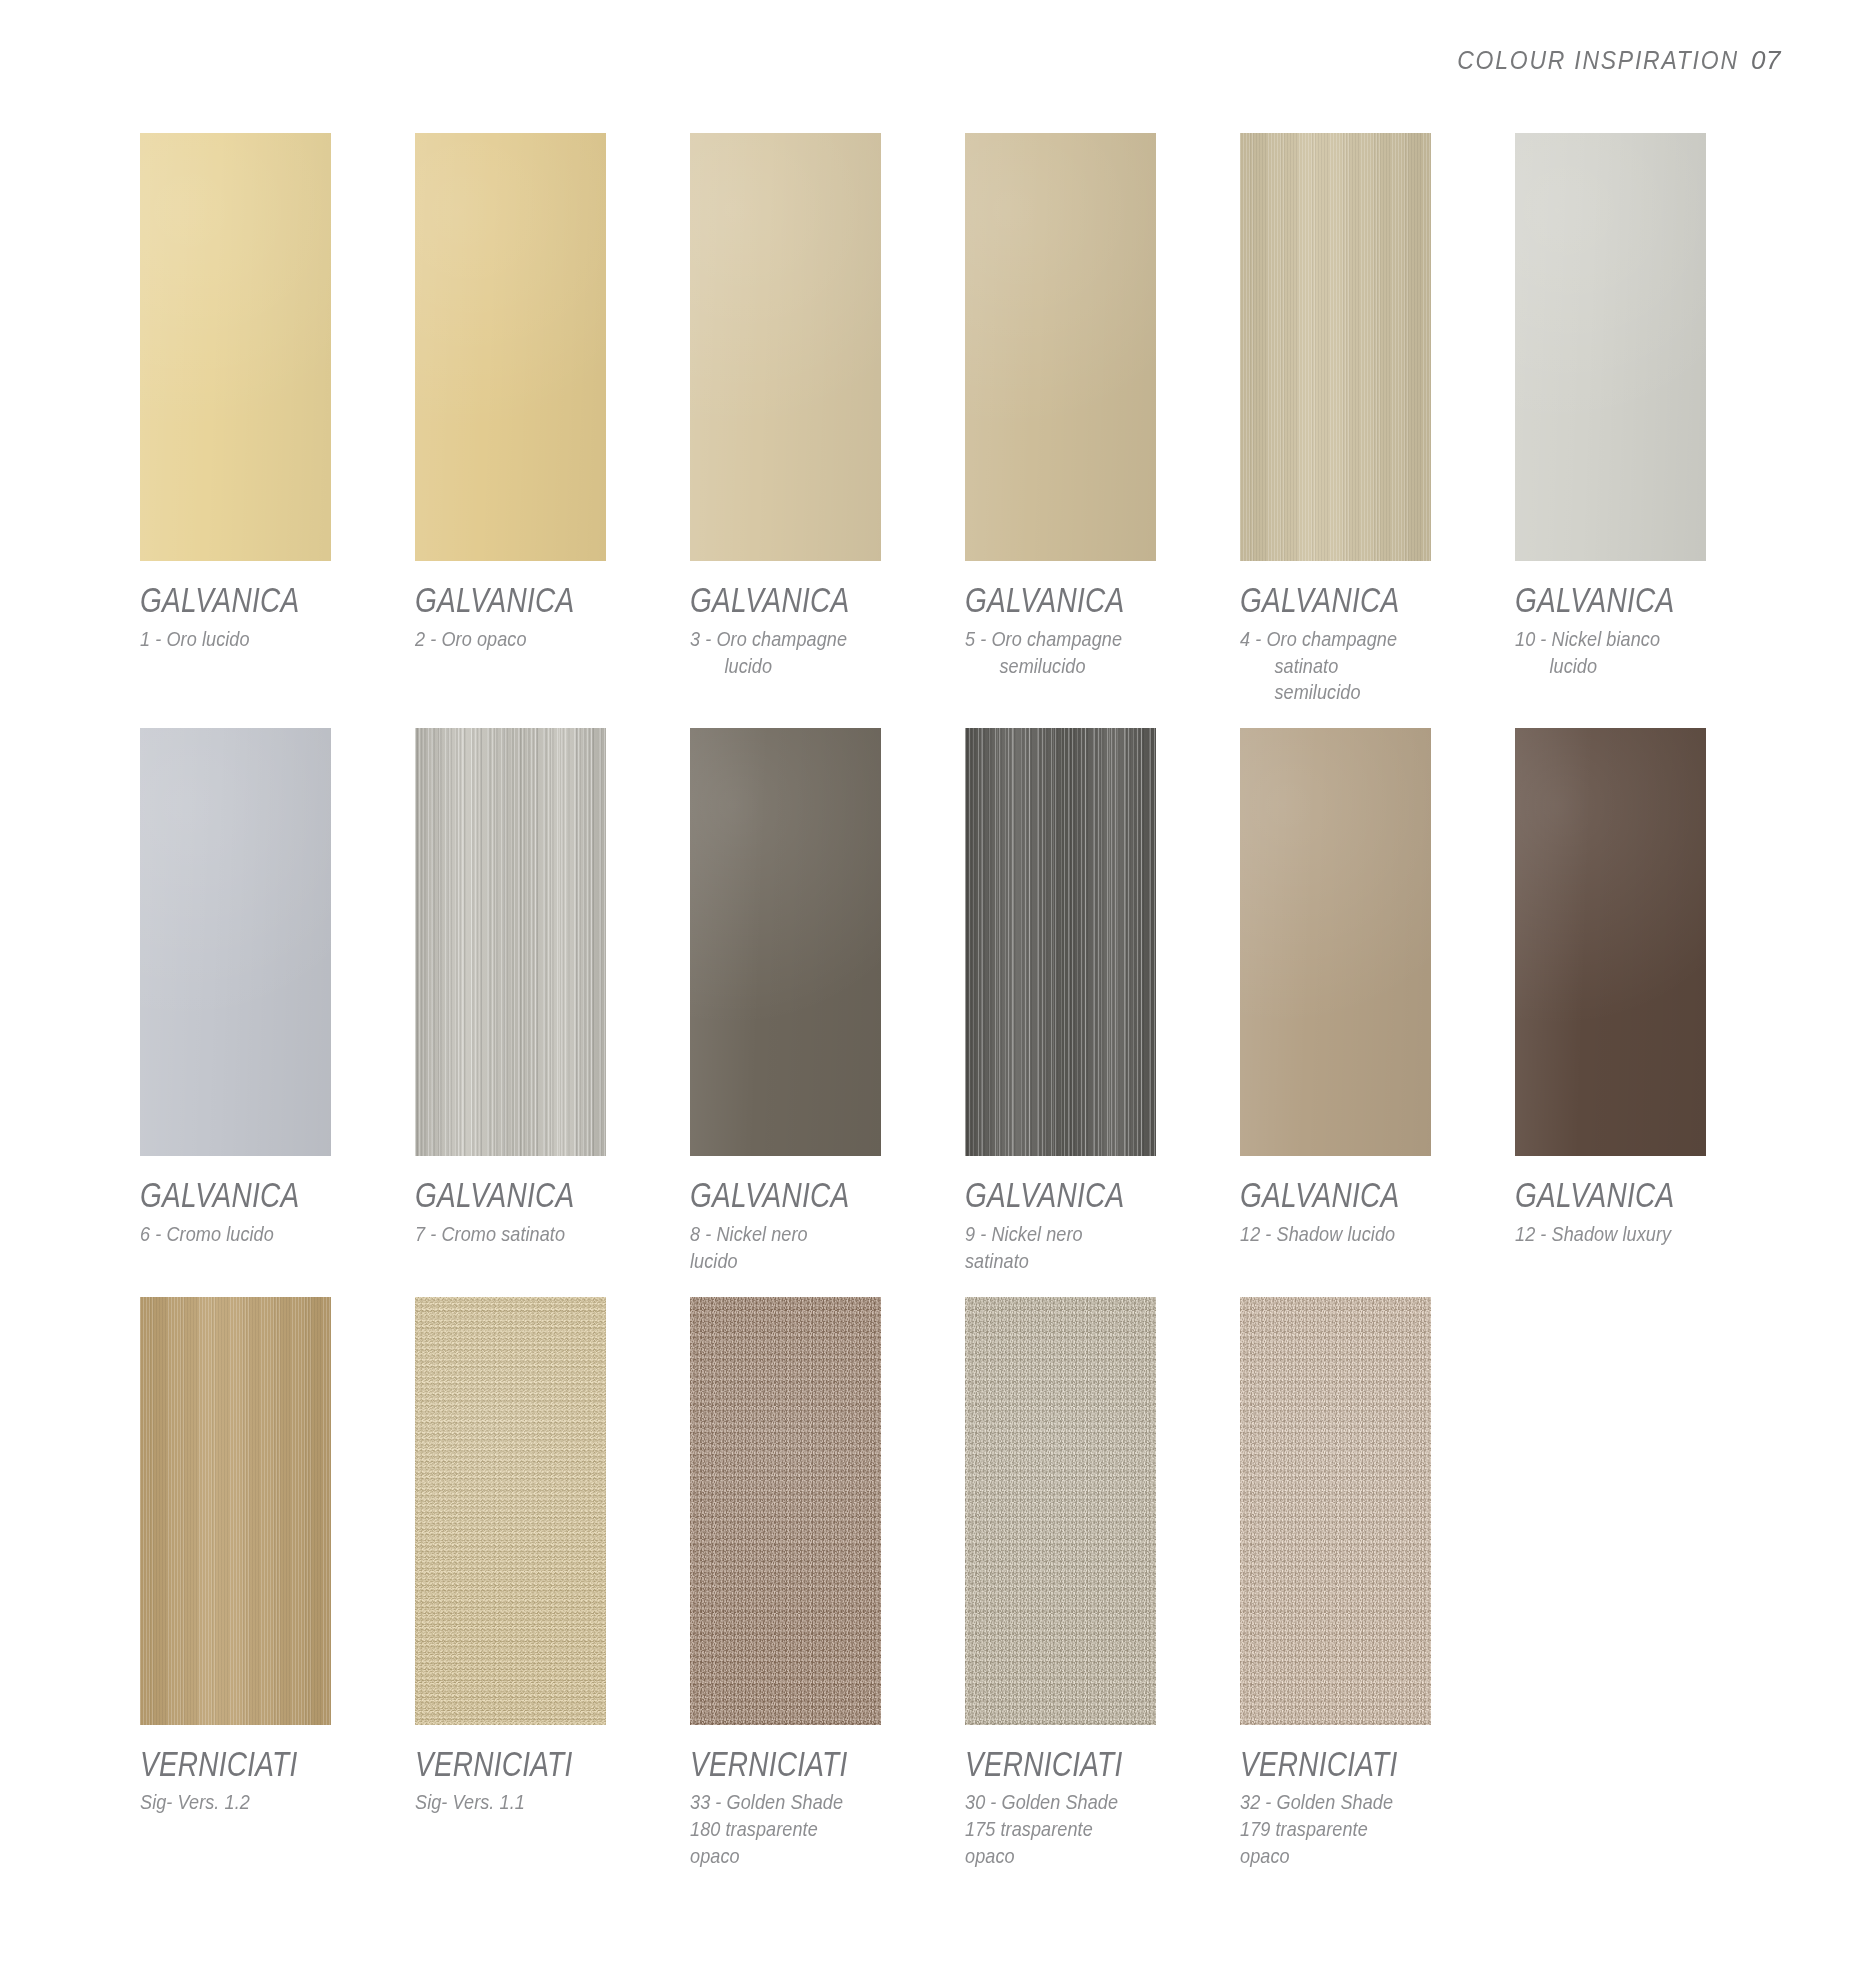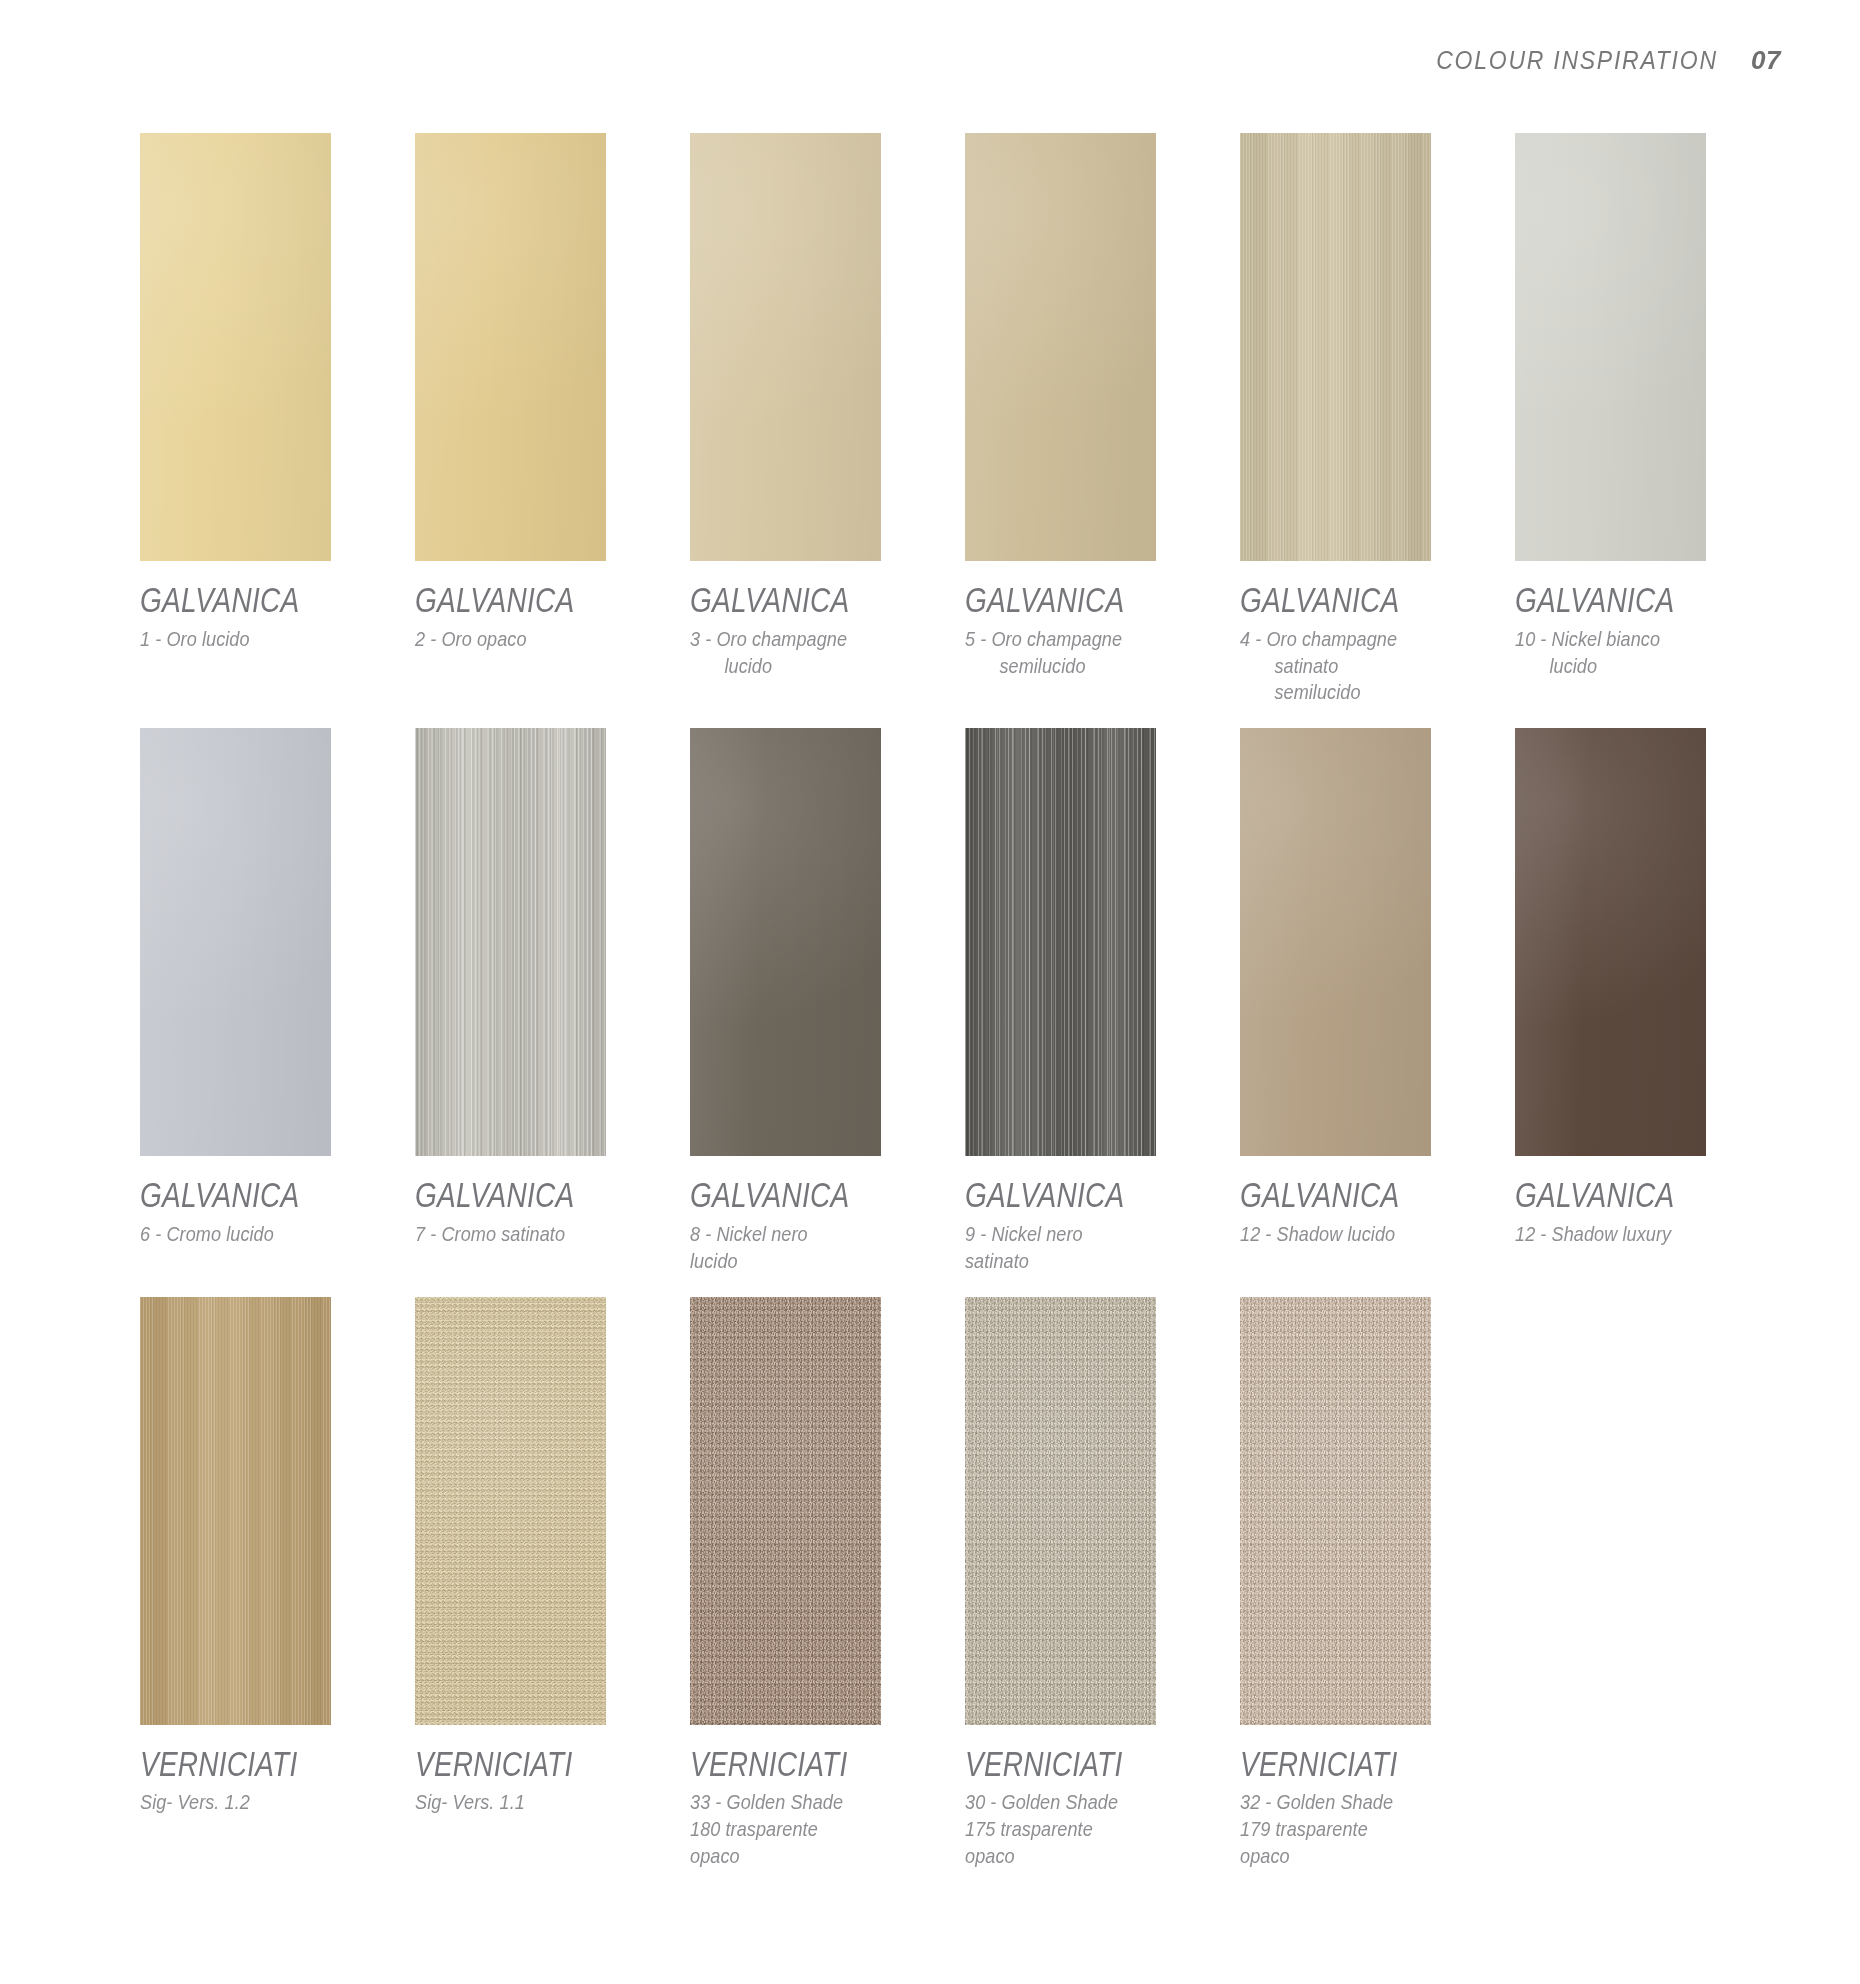--- a/index.html
+++ b/index.html
@@ -15,37 +15,36 @@
     overflow: hidden;
   }
 
   
   .page-header {
     position: absolute;
     top: 45px;
     right: 79px;
     display: flex;
     align-items: baseline;
-    gap: 21px;
   }
   .header-title {
     font-family: "Liberation Sans", sans-serif;
     font-style: italic;
     font-weight: 300;
     font-size: 25px;
     letter-spacing: 1.9px;
     color: #77787a;
     transform: scaleX(0.92);
     transform-origin: right baseline;
     white-space: nowrap;
   }
   .header-page-number {
     font-family: "Liberation Sans", sans-serif;
     font-style: italic;
-    font-weight: 700;
+    font-weight: 400;
     font-size: 26px;
     letter-spacing: 0.6px;
     color: #6e6f71;
   }
 
   
   .sheet {
     position: absolute;
     left: 140px;
     top: 133px;

